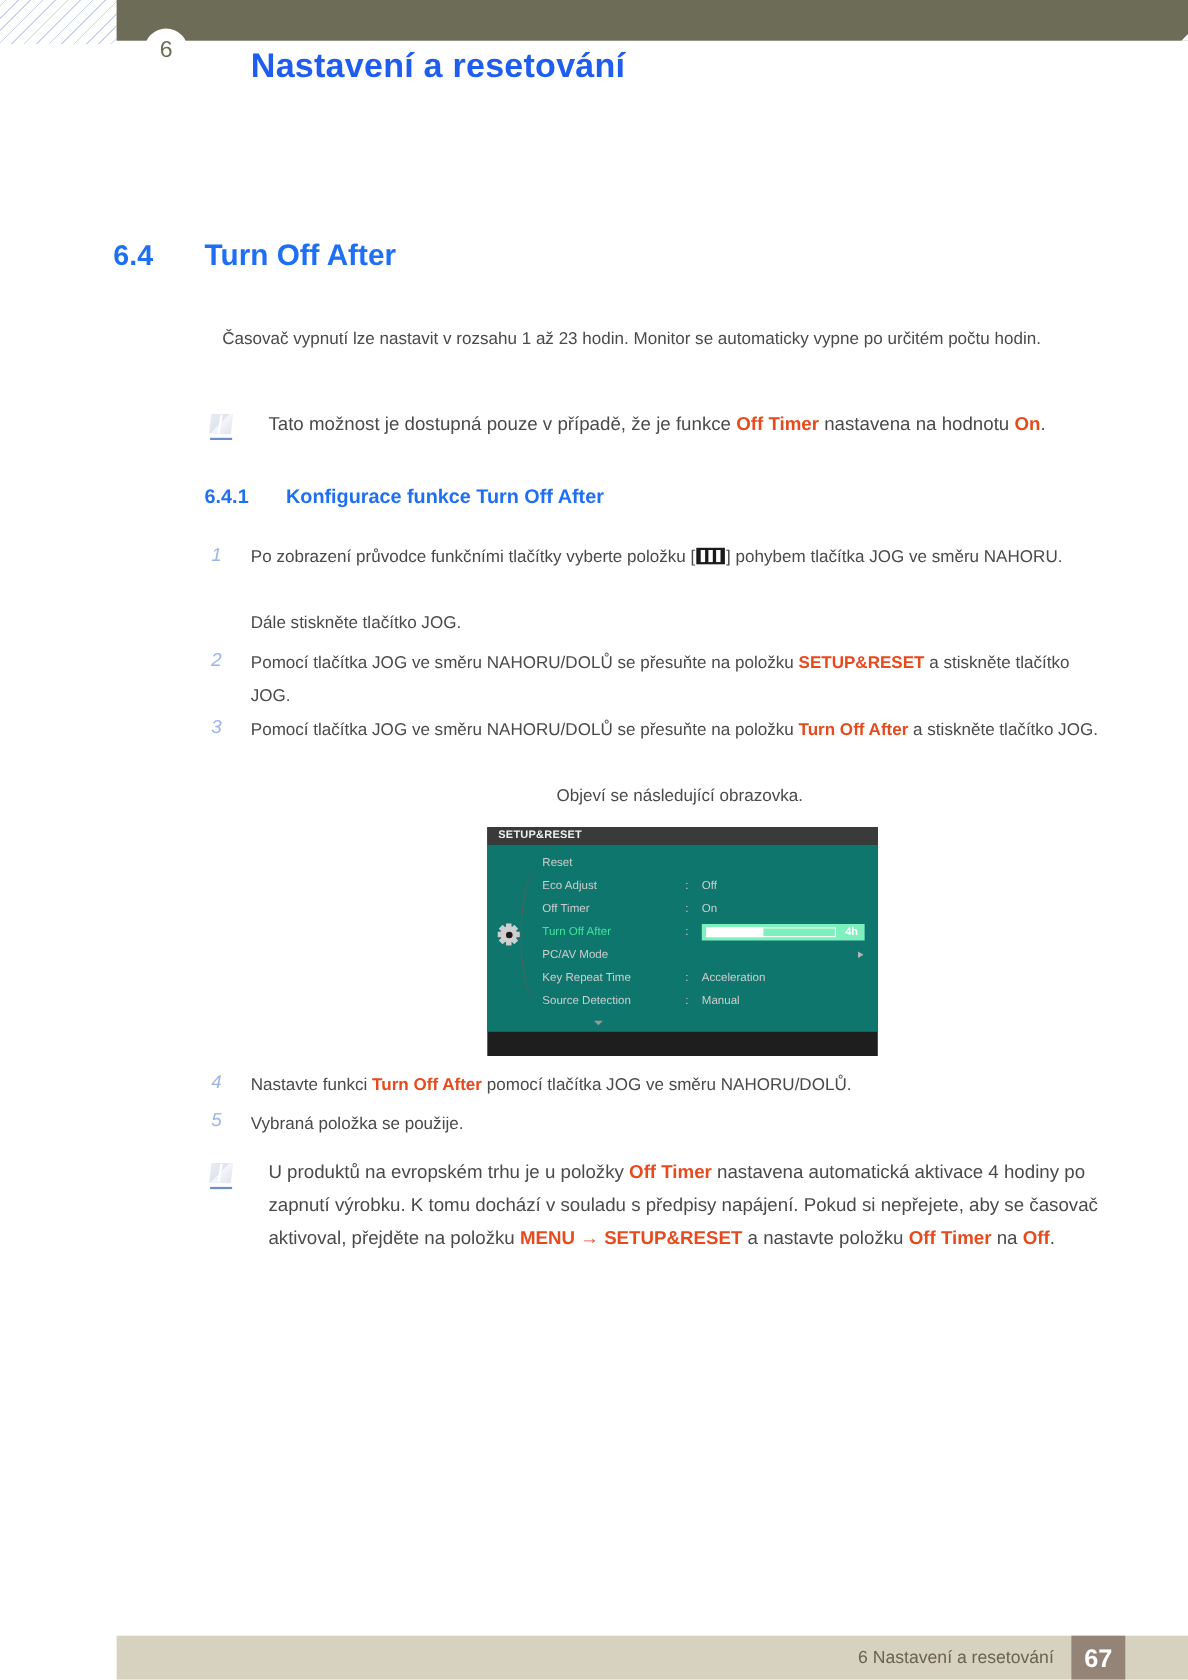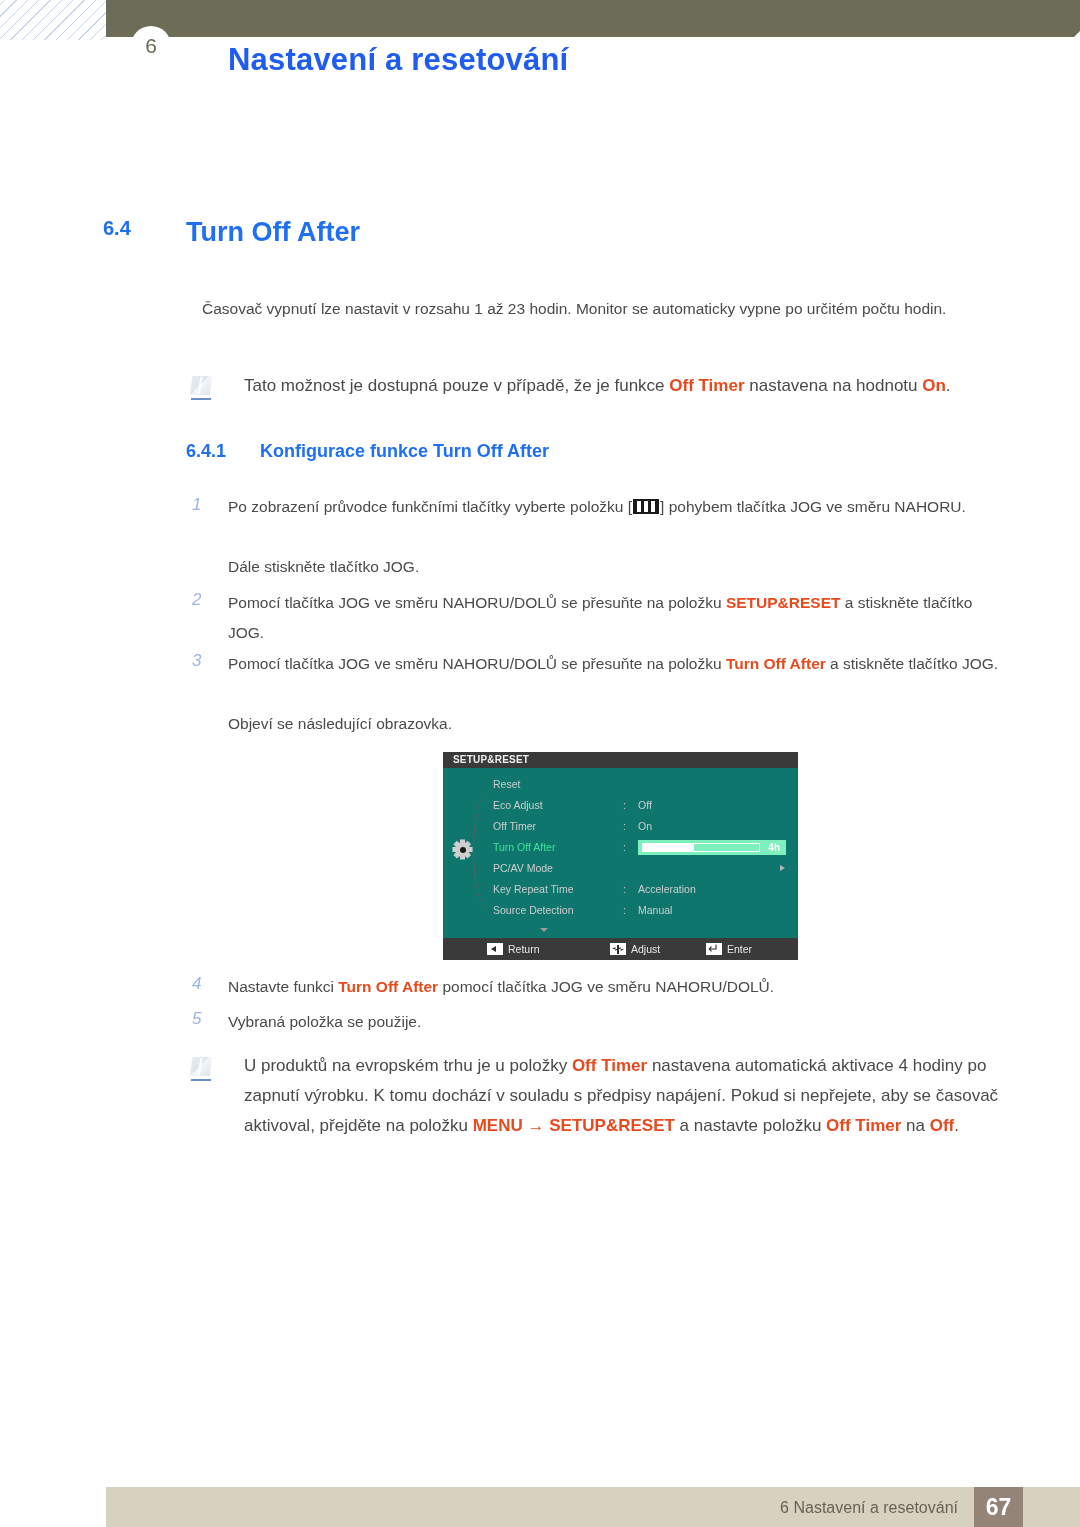--- a/index.html
+++ b/index.html
@@ -68,21 +68,21 @@
     font-size: 31px;
     font-weight: bold;
     color: #1f5cf0;
     letter-spacing: 0.2px;
   }
 
   
   .section-num {
     position: absolute;
     left: 103px; top: 217px;
-    font-size: 20px;
+    font-size: 26px;
     font-weight: bold;
     color: #1f6ff5;
   }
   .section-title {
     position: absolute;
     left: 186px; top: 217px;
     font-size: 27px;
     font-weight: bold;
     color: #1f6ff5;
   }
@@ -431,21 +431,21 @@
 
 <div class="step-num" style="left:192px; top:590px;">2</div>
 <div class="step-text" style="top:588px;">
   <span>Pomocí tlačítka JOG ve směru NAHORU/DOLŮ se přesuňte na položku </span><span class="hl">SETUP&amp;RESET</span><span> a stiskněte tlačítko JOG.</span>
 </div>
 
 <div class="step-num" style="left:192px; top:651px;">3</div>
 <div class="step-text" style="top:649px;">
   <span>Pomocí tlačítka JOG ve směru NAHORU/DOLŮ se přesuňte na položku </span><span class="hl">Turn Off After</span><span> a stiskněte tlačítko JOG.</span>
 </div>
-<div class="cont-text" style="top:709px;">Objeví se následující obrazovka.</div>
+<div class="cont-text" style="top:709px;text-align:center;">Objeví se následující obrazovka.</div>
 
 <div class="osd">
   <div class="osd-title">SETUP&amp;RESET</div>
   <div class="osd-body">
     <div class="osd-arc"></div>
     <div class="osd-gear">
       <span class="tooth t1"></span>
         <span class="tooth t2"></span>
       <span class="tooth t3"></span>
         <span class="tooth t4"></span>
@@ -500,34 +500,20 @@
 
     <div class="osd-row" style="top:132px;">
       <span class="osd-label">Source Detection</span>
       <span class="osd-colon">:</span>
       <span class="osd-value">Manual</span>
     </div>
 
     <div class="osd-downcaret"></div>
   </div>
 
-  <div class="osd-foot">
-    <span class="item" style="left:44px;">
-      <span class="k glyph-left"></span>
-      <span>Return</span>
-    </span>
-    <span class="item" style="left:167px;">
-      <span class="k glyph-updown"></span>
-      <span>Adjust</span>
-    </span>
-    <span class="item" style="left:263px;">
-      <span class="k glyph-enter"></span>
-      <span>Enter</span>
-    </span>
-  </div>
 </div>
 
 <div class="step-num" style="left:192px; top:974px;">4</div>
 <div class="step-text" style="top:972px;">
   <span>Nastavte funkci </span><span class="hl">Turn Off After</span><span> pomocí tlačítka JOG ve směru NAHORU/DOLŮ.</span>
 </div>
 
 <div class="step-num" style="left:192px; top:1009px;">5</div>
 <div class="step-text" style="top:1007px;">Vybraná položka se použije.</div>
 

